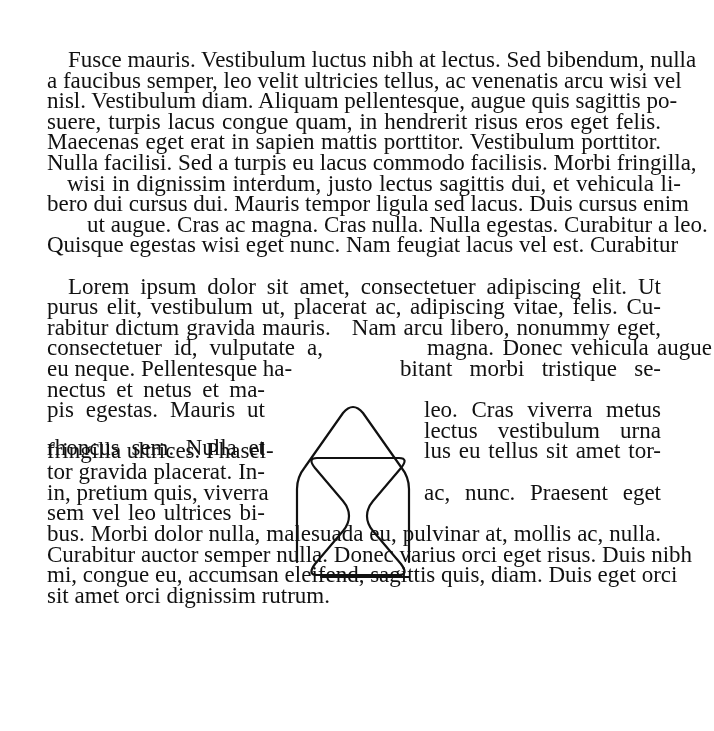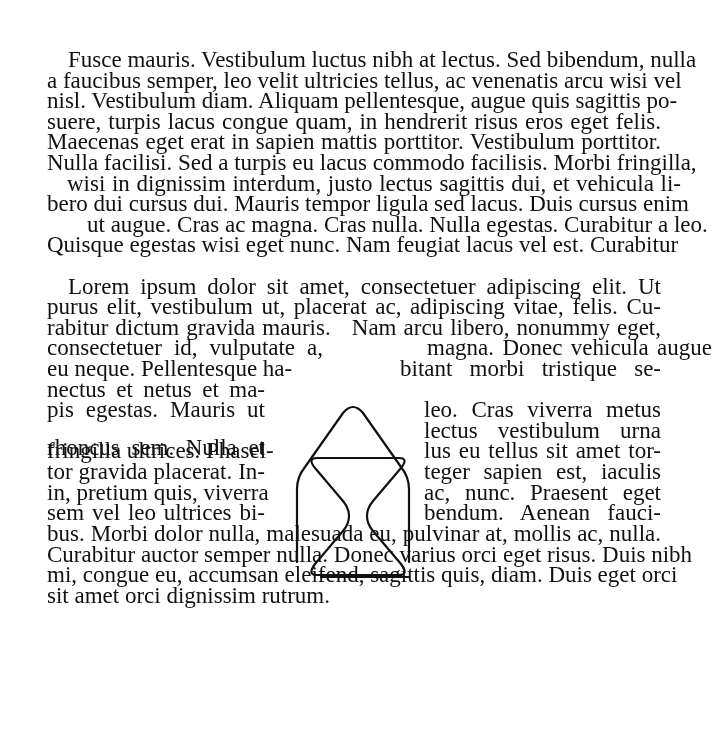--- a/index.html
+++ b/index.html
@@ -72,23 +72,21 @@
   <div class="line" style="top:440px;width:218px;">fringilla ultrices. Phasel-</div>
   <div class="line" style="top:461px;width:218px;">tor gravida placerat. In-</div>
   <div class="line" style="top:482px;width:218px;">in, pretium quis, viverra</div>
   <div class="line" style="top:502px;width:218px;">sem vel leo ultrices bi-</div>
 
   <div class="line" style="top:337px;left:341px;width:285px;margin-left:39px;">magna. Donec vehicula augue</div>
   <div class="line" style="top:358px;left:353px;width:261px;">bitant morbi tristique se-</div>
   <div class="line" style="top:399px;left:377px;width:237px;">leo. Cras viverra metus</div>
   <div class="line" style="top:420px;left:377px;width:237px;">lectus vestibulum urna</div>
   <div class="line" style="top:440px;left:377px;width:237px;">lus eu tellus sit amet tor-</div>
-  <div class="line" style="top:461px;left:377px;width:237px;">teger sapien est, iaculis</div>
   <div class="line" style="top:482px;left:377px;width:237px;">ac, nunc. Praesent eget</div>
-  <div class="line" style="top:502px;left:377px;width:237px;">bendum. Aenean fauci-</div>
 
   <div class="line" style="top:523px;width:614px;">bus. Morbi dolor nulla, malesuada eu, pulvinar at, mollis ac, nulla.</div>
   <div class="line" style="top:544px;width:614px;">Curabitur auctor semper nulla. Donec varius orci eget risus. Duis nibh</div>
   <div class="line" style="top:564px;width:614px;">mi, congue eu, accumsan eleifend, sagittis quis, diam. Duis eget orci</div>
   <div class="line last" style="top:585px;width:614px;">sit amet orci dignissim rutrum.</div>
 
 </div>
 
 <div class="figure">
   <svg width="120" height="182" viewBox="0 0 120 182" fill="none" stroke="#111111" stroke-width="2.2" stroke-linecap="round" stroke-linejoin="round">

